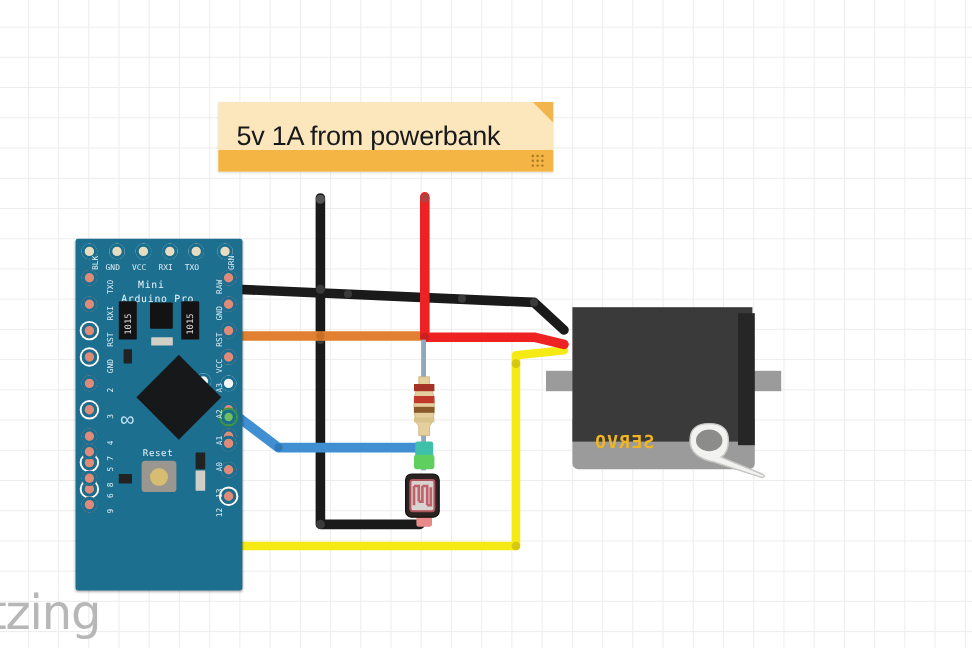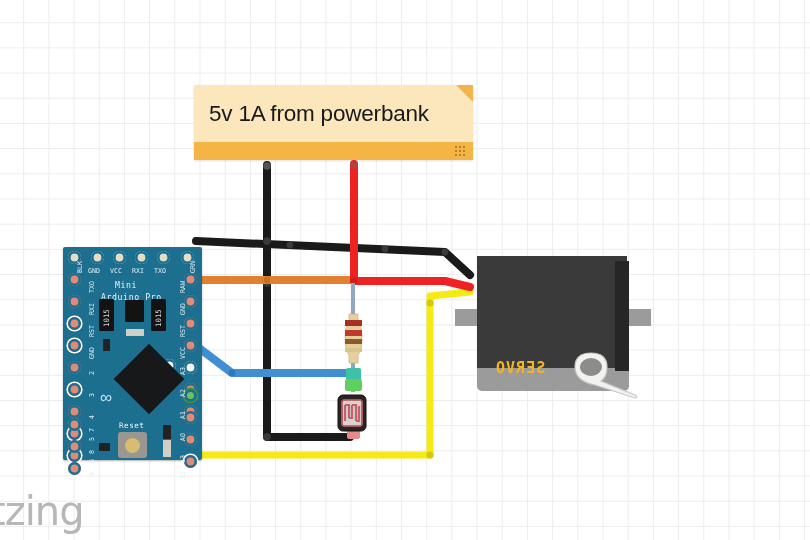--- a/index.html
+++ b/index.html
@@ -28,24 +28,24 @@
   .layer {
     position: absolute;
     left: 0;
     top: 0;
     width: 810px;
     height: 540px;
   }
   
   #note {
     position: absolute;
-    left: 194px;
+    left: 182px;
     top: 85px;
     width: 279px;
-    height: 75px;
+    height: 58px;
     background: #fce6bb;
     box-shadow: 0 1px 2px rgba(0,0,0,0.13);
   }
   #note .note-body {
     position: absolute;
     left: 0; top: 0; right: 0;
     height: 57px;
     display: flex;
     align-items: center;
     padding-left: 15px;
@@ -85,22 +85,21 @@
     height: 1.6px;
     background: #6c4a12;
     border-radius: 50%;
   }
   
   #arduino {
     position: absolute;
     left: 63px;
     top: 199px;
     width: 139px;
-    height: 213px;
-    margin-top: 48px;
+    height: 293px;
   }
   #arduino .pcb {
     position: absolute;
     inset: 0;
     background: #1d6f8f;
     border-radius: 2px;
     box-shadow: 0 1px 2px rgba(0,0,0,0.3);
   }
   .pad {
     position: absolute;

